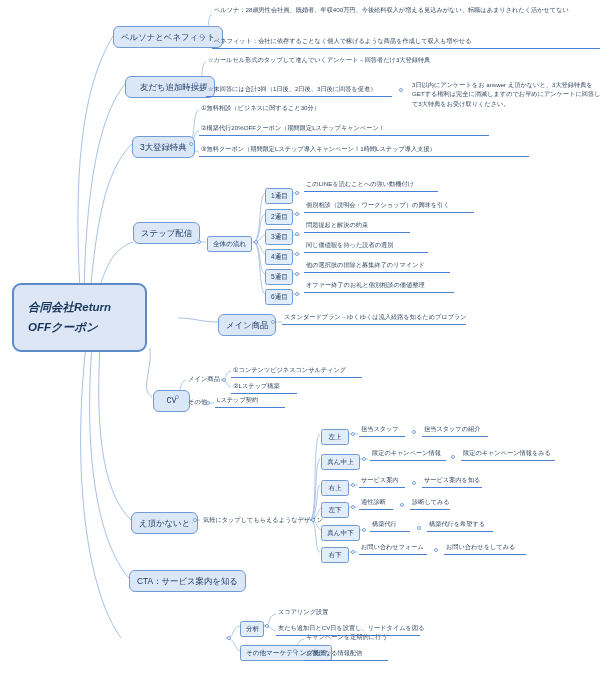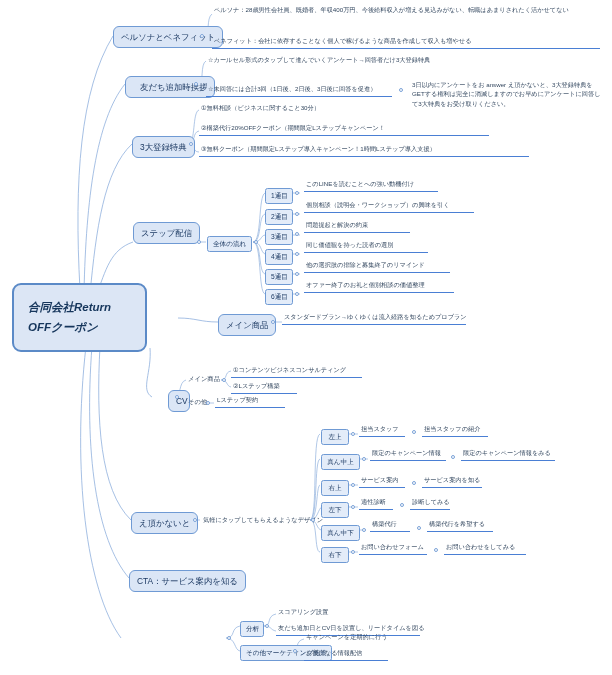--- a/index.html
+++ b/index.html
@@ -293,21 +293,21 @@
   </div>
 
   <div class="node lvl1" style="left:218px; top:314px;">
     <span>メイン商品</span>
   </div>
   <span class="dot" style="left:271px; top:320px;"></span>
   <div class="leaf under" style="left:282px; top:313px; width:184px;">
     <span>スタンダードプラン→ゆくゆくは流入経路を知るためプロプラン</span>
   </div>
 
-  <div class="node lvl1" style="left:168px; top:390px; width:22px;">
+  <div class="node lvl1" style="left:153px; top:390px; width:37px;font-family:Liberation Mono, monospace;">
     <span>CV</span>
   </div>
   <span class="dot" style="left:175px; top:395px;"></span>
 
   <div class="node lvl2plain" style="left:186px; top:374px;">
     <span>メイン商品</span>
   </div>
   <span class="dot" style="left:222px; top:378px;"></span>
   <div class="leaf under" style="left:231px; top:366px; width:131px;">
     <span>①コンテンツビジネスコンサルティング</span>

